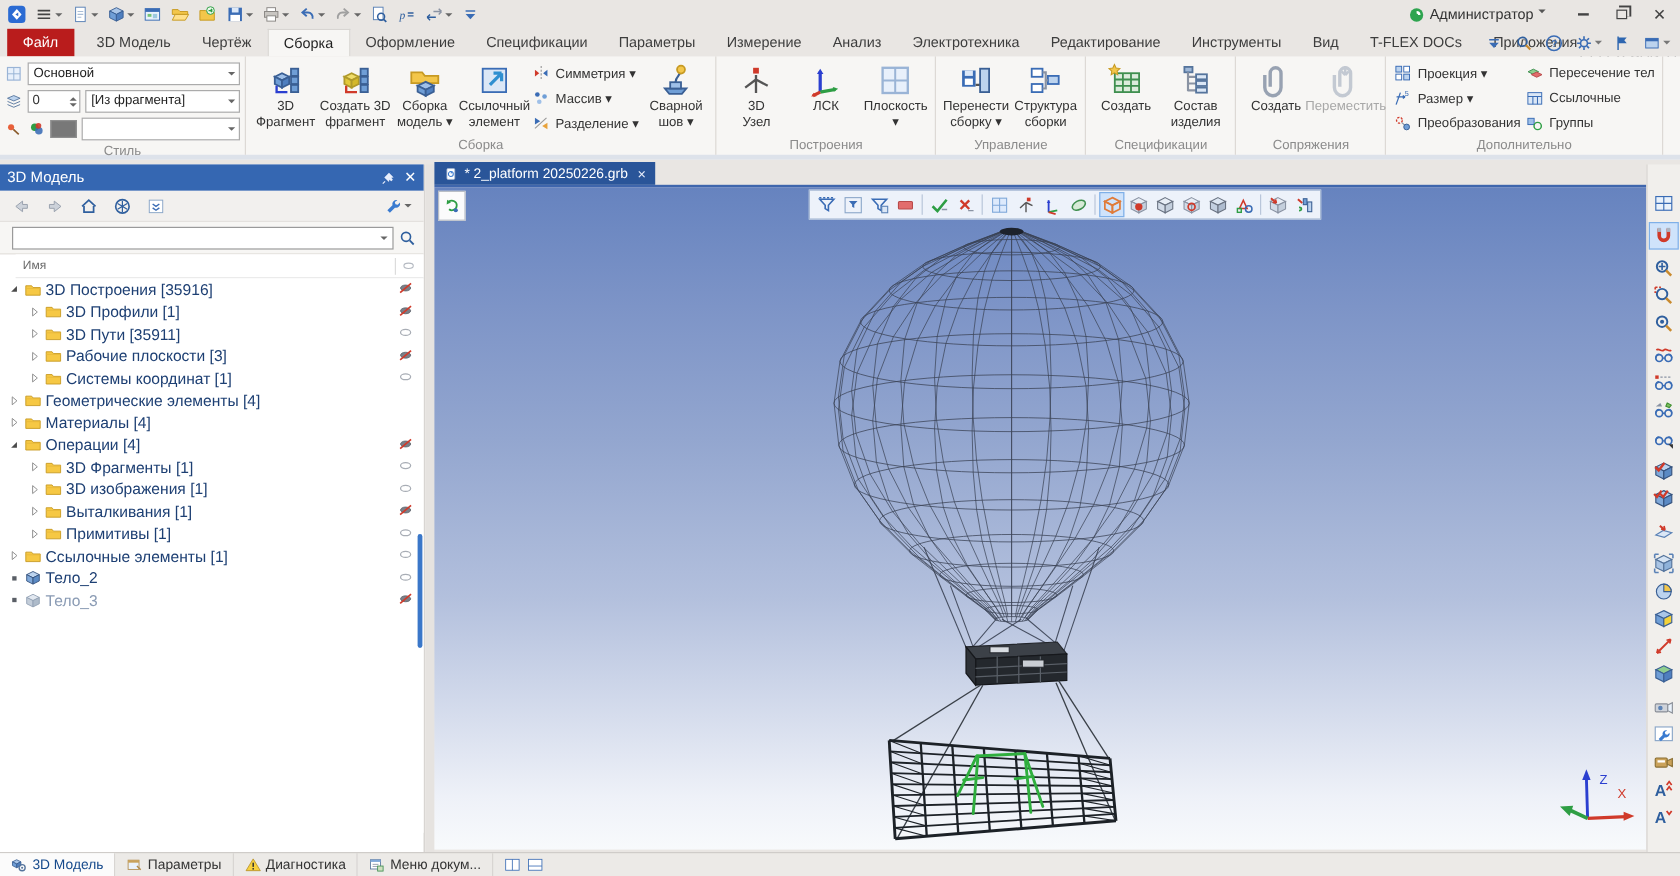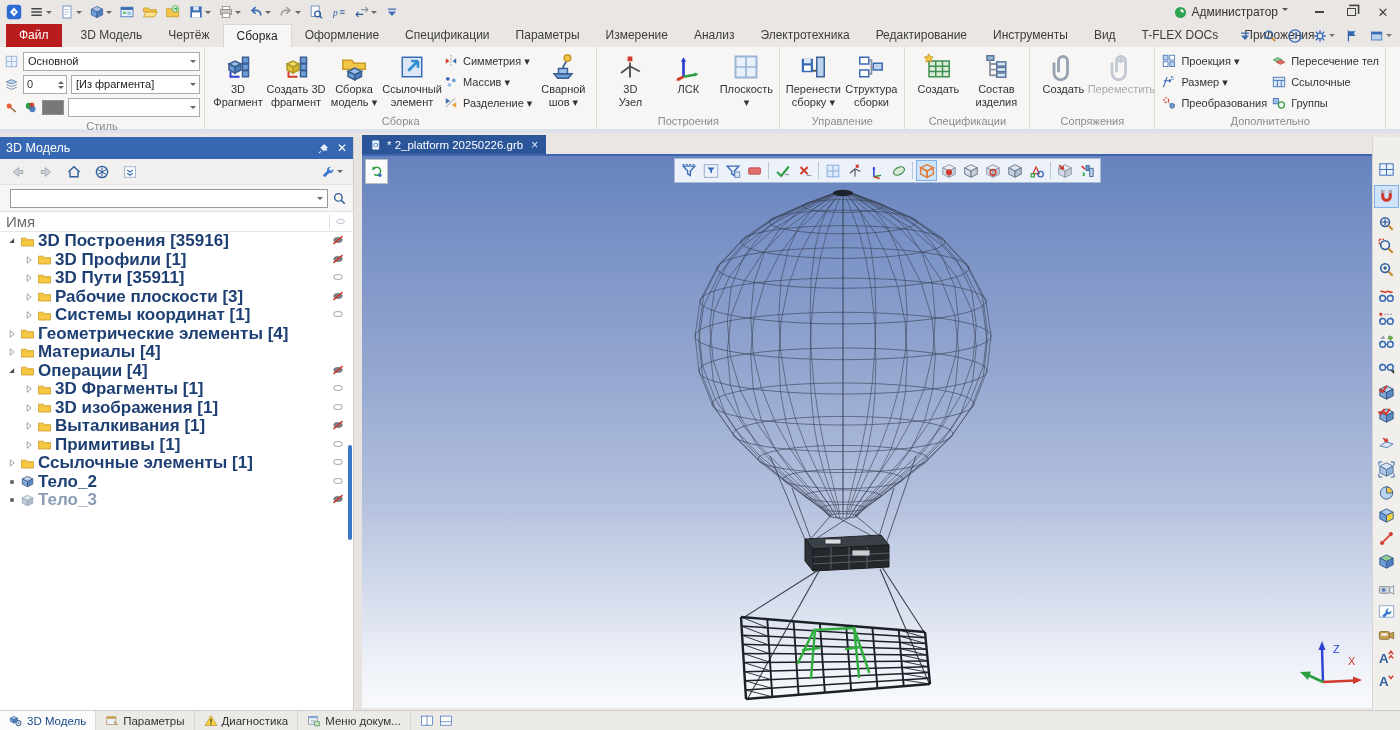--- a/index.html
+++ b/index.html
@@ -58,25 +58,25 @@
   
   #left-panel{position:absolute;left:0;top:137px;width:354px;height:573px;background:#fff;border-right:1px solid #cfccc9;}
   #lp-header{height:22px;background:#3567b2;color:#fff;display:flex;align-items:center;padding:0 6px;font-size:12.5px;}
   #lp-header .sp{flex:1;}
   #lp-toolbar{height:26px;background:#f2f0ee;display:flex;align-items:center;gap:8px;padding:0 8px;border-bottom:1px solid #e4e1de;}
   #lp-toolbar .sp{flex:1;}
   #lp-search{height:27px;display:flex;align-items:center;padding:0 6px 0 10px;gap:4px;background:#f7f6f4;border-bottom:1px solid #e4e1de;}
   #search-combo{flex:1;height:19px;border:1px solid #9a9a9a;background:#fff;position:relative;}
   #search-combo .arr{position:absolute;right:4px;top:7px;width:0;height:0;border:3.5px solid transparent;border-top-color:#666;}
   #name-header{height:20px;background:#fff;border-bottom:1px solid #e6e6e6;display:flex;align-items:center;
-    padding:0 6px;color:#6a6a6a;font-size:15px;}
+    padding:0 6px;color:#6a6a6a;font-size:10px;margin-left:13px;}
   #name-header .sp{flex:1;}
   #name-header .col-div{width:1px;height:14px;background:#dcdcdc;margin-right:4px;}
   #tree{position:relative;height:462px;overflow:hidden;background:#fff;}
-  .trow{height:18.5px;display:flex;align-items:center;font-size:17px;color:#1d3f73;position:relative;font-weight:bold;}
+  .trow{height:18.5px;display:flex;align-items:center;font-size:13px;color:#1d3f73;position:relative;}
   .trow .lbl{white-space:nowrap;margin-left:3px;}
   .trow.muted .lbl{color:#8a9bb4;}
   .trow .eye{position:absolute;right:8px;top:1px;}
   #tree-scroll{position:absolute;right:1px;top:0;width:5px;height:100%;}
   #tree-thumb{position:absolute;right:0;top:46%;width:4px;height:95px;background:#3a77c9;border-radius:2px;}
 
   #splitter{position:absolute;left:355px;top:137px;width:7px;height:573px;background:#e6e3e0;}
 
   #workspace{position:absolute;left:362px;top:137px;width:1010px;height:573px;}
   #doctab-bar{height:19px;background:#e9e6e3;border-bottom:2px solid #3f66ad;display:flex;align-items:flex-end;}

